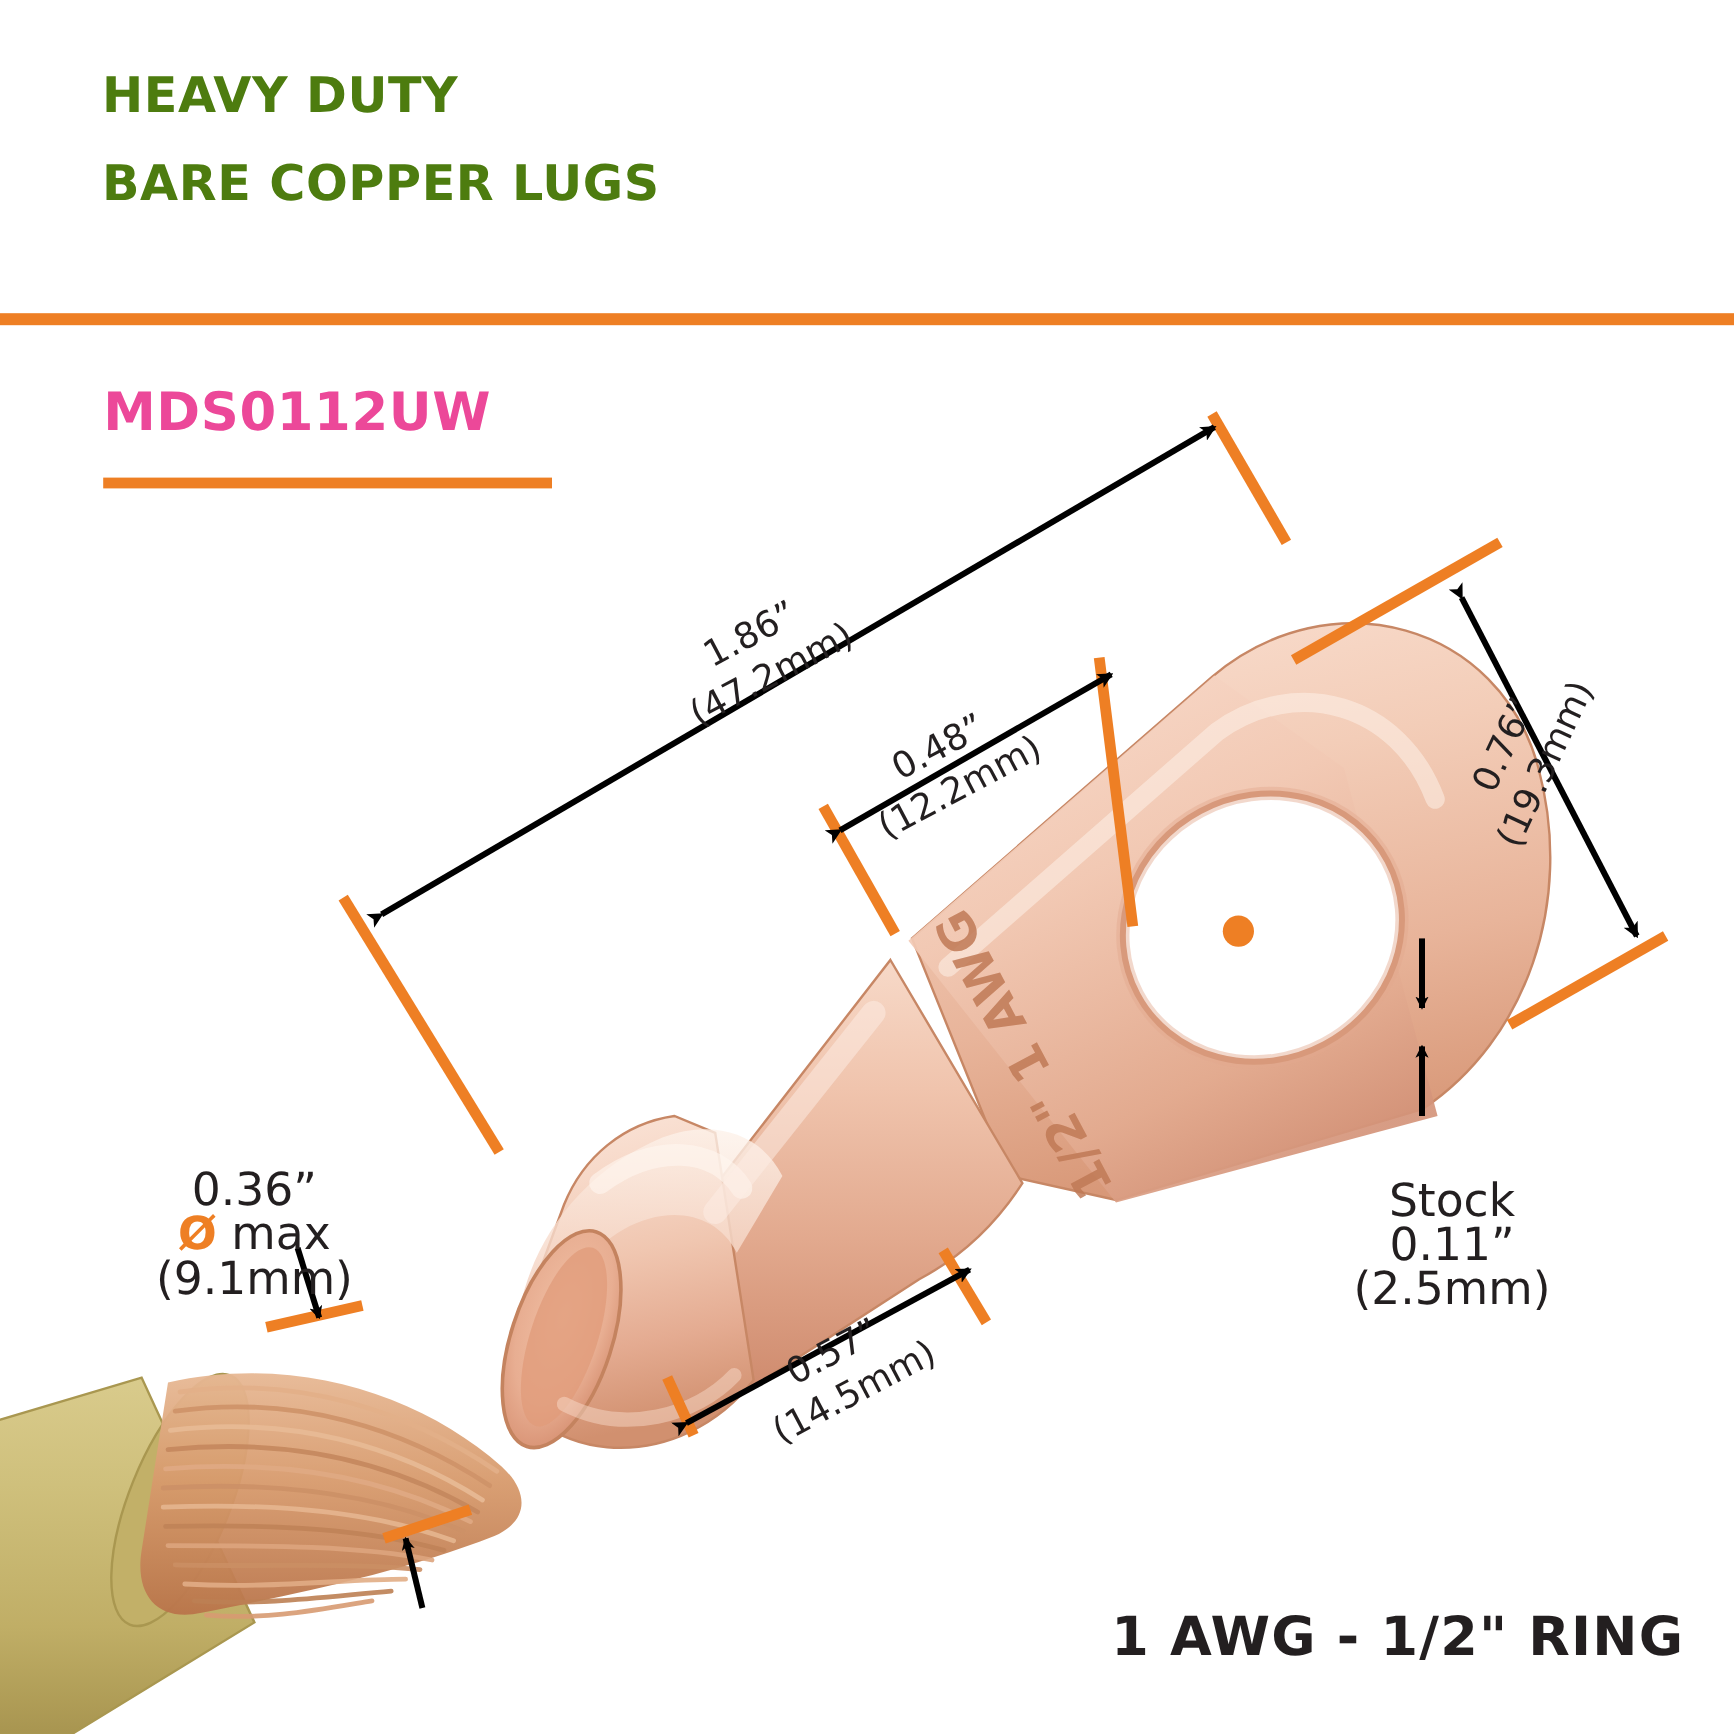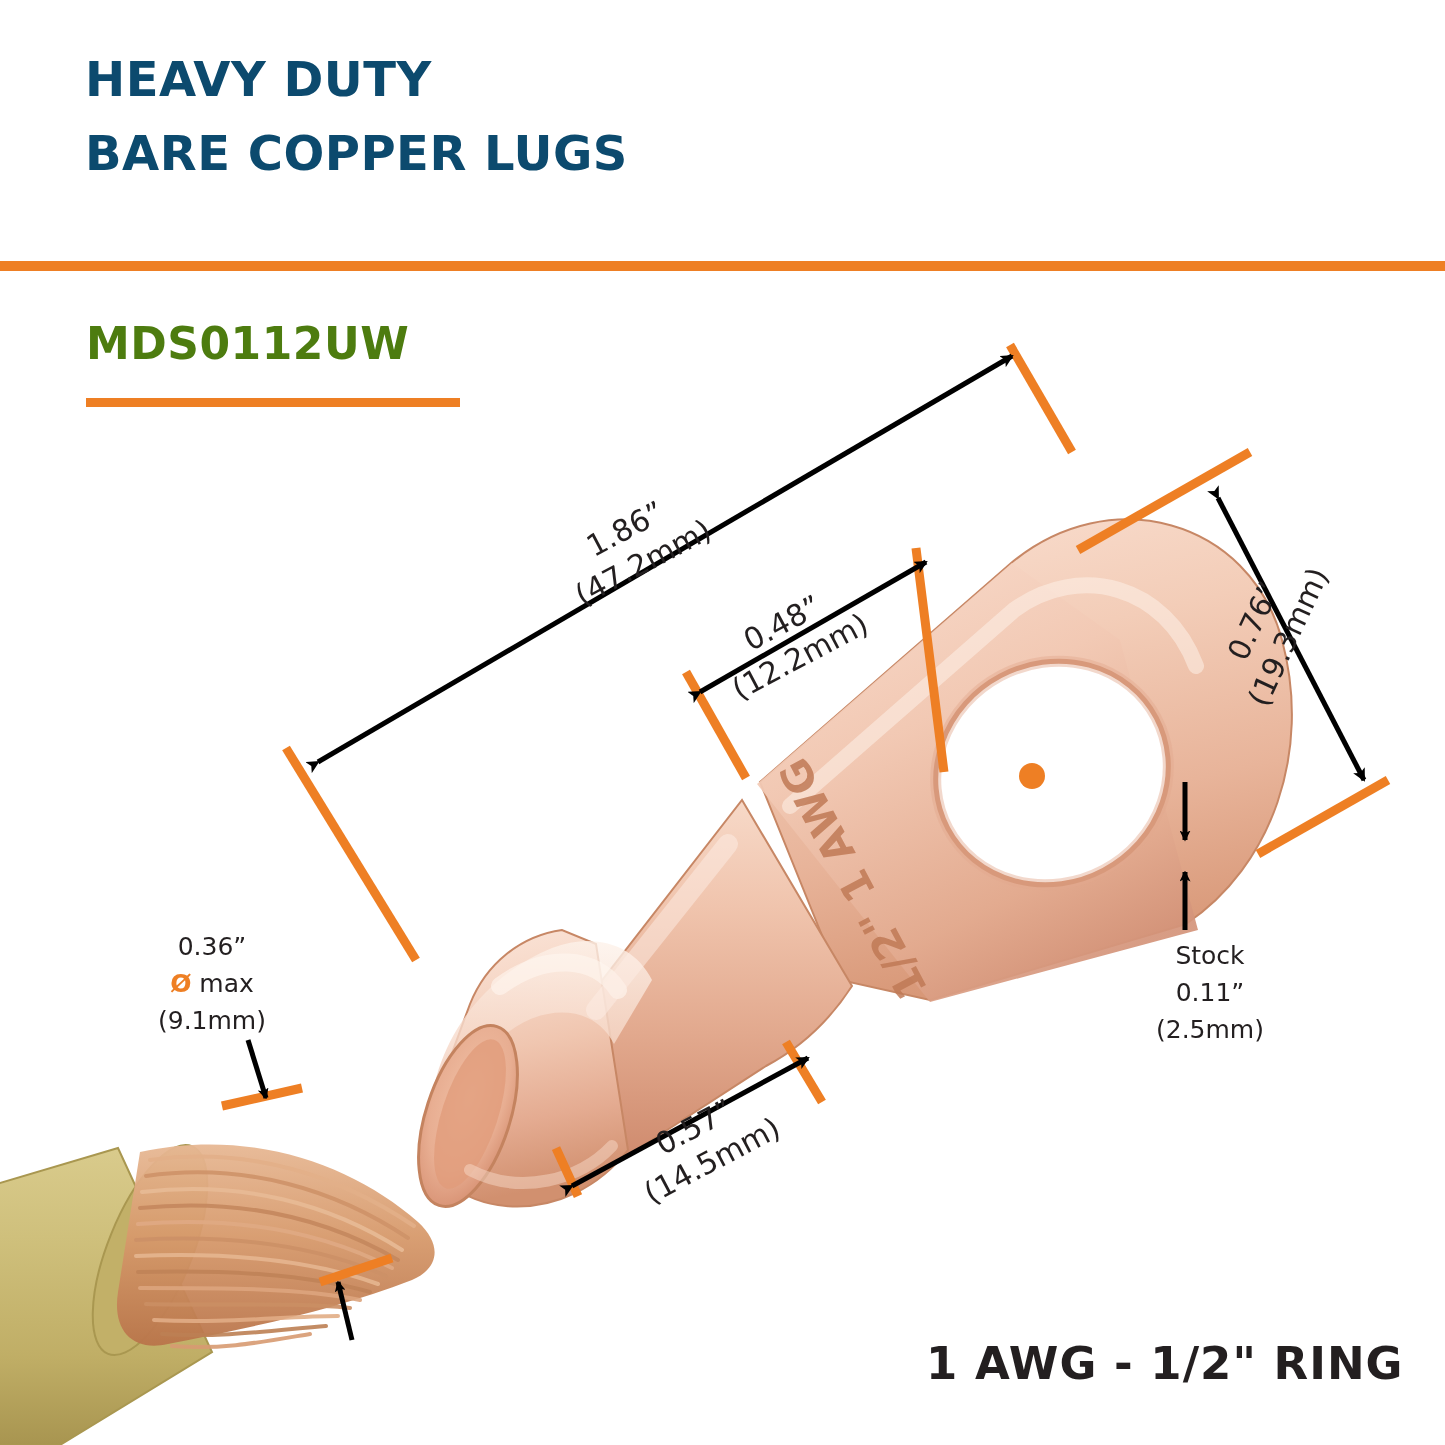--- a/index.html
+++ b/index.html
@@ -19,44 +19,44 @@
   
   #header-title {
     position: absolute;
     left: 85px;
     top: 42px;
     width: 1100px;
   }
   .title-line {
     font-family: "DejaVu Sans", sans-serif;
     font-weight: bold;
-    font-size: 48px;
+    font-size: 41px;
     line-height: 74px;
     letter-spacing: 0.5px;
-    color: #0c4a6e;
+    color: #4d7c0f;
     white-space: nowrap;
   }
   #header-rule {
     position: absolute;
     left: 0;
     top: 261px;
     width: 1445px;
     height: 10px;
     background: #ee7f24;
   }
 
   
   #part-number {
     position: absolute;
     left: 86px;
     top: 318px;
     font-weight: bold;
     font-size: 44px;
     letter-spacing: 0.5px;
-    color: #4d7c0f;
+    color: #ec4899;
     white-space: nowrap;
   }
   #part-number-underline {
     position: absolute;
     left: 86px;
     top: 398px;
     width: 374px;
     height: 9px;
     background: #ee7f24;
   }
@@ -85,21 +85,21 @@
   
   .dim {
     position: absolute;
     font-family: "DejaVu Sans", sans-serif;
     font-size: 30px;
     line-height: 38px;
     color: #231f20;
     white-space: nowrap;
     text-align: center;
   }
-  .dim.small { font-size: 25px; line-height: 37px; }
+  .dim.small { font-size: 38px; line-height: 37px; margin-top: 45px; }
 
   #dim-length {
     left: 560px;
     top: 508px;
     transform: rotate(-28deg);
     transform-origin: 50% 50%;
   }
   #dim-barrel-gap {
     left: 717px;
     top: 602px;

